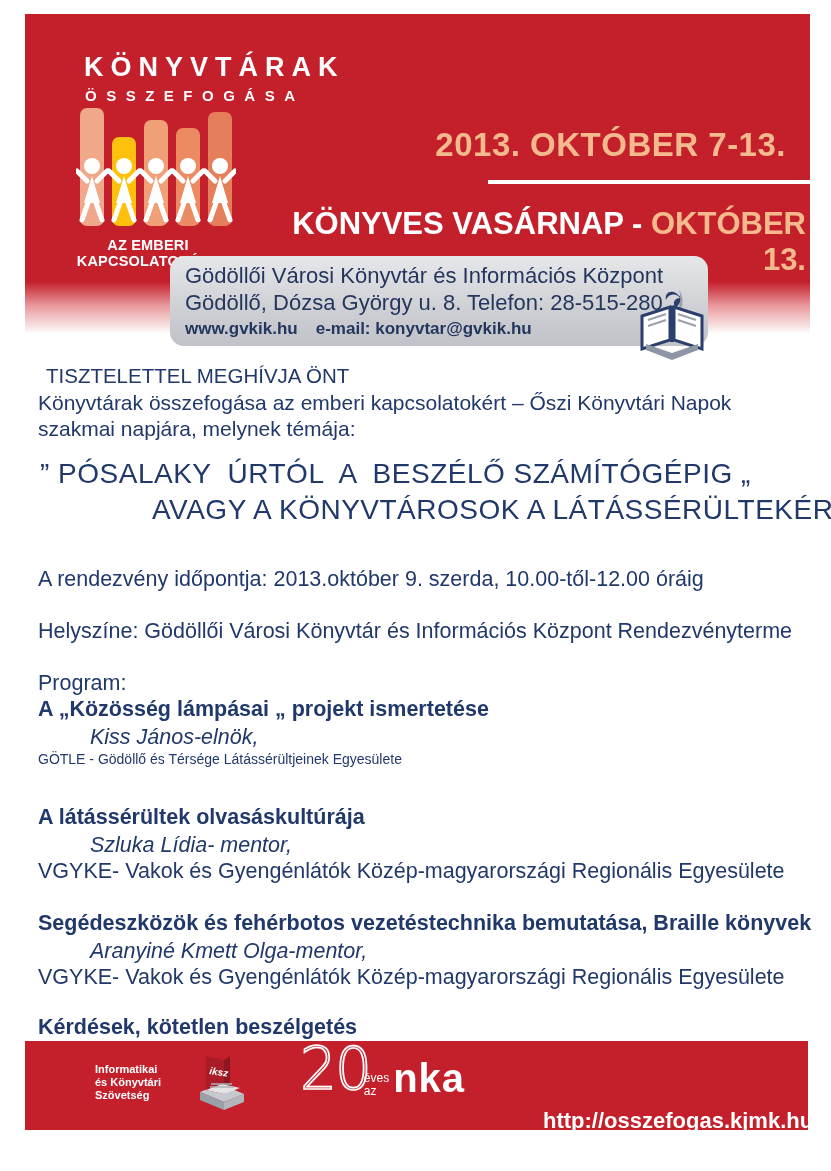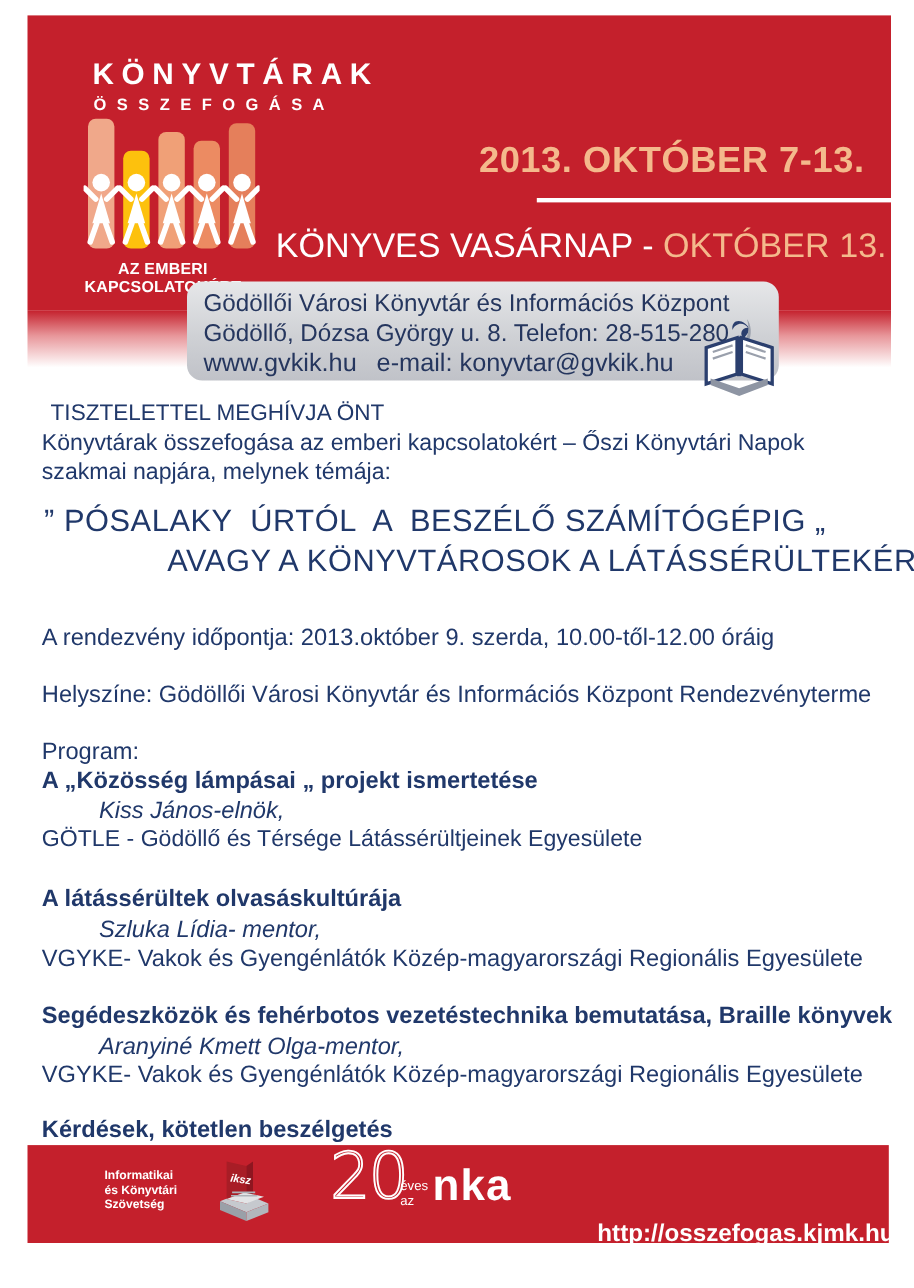--- a/index.html
+++ b/index.html
@@ -21,31 +21,31 @@
   .people{position:absolute;left:76px;top:156px;}
   .logo-tagline{position:absolute;left:52px;top:237px;width:192px;text-align:center;
                 color:#fff;font-weight:bold;font-size:14.5px;letter-spacing:.2px;}
 
   .main-title{position:absolute;left:260px;top:56px;width:526px;text-align:right;
               color:#fff;font-weight:bold;font-size:39px;letter-spacing:-.5px;}
   .date-line{position:absolute;left:260px;top:126px;width:526px;text-align:right;
              color:#F4B98C;font-weight:bold;font-size:33px;letter-spacing:.5px;}
   .divider{position:absolute;left:488px;top:180px;width:322px;height:4px;background:#fff;}
   .subtitle{position:absolute;left:250px;top:206px;width:556px;text-align:right;
-            font-weight:normal;font-size:31px;letter-spacing:0;}
+            font-weight:bold;font-size:31px;letter-spacing:0;}
   .subtitle .w{color:#fff;white-space:pre;}
   .subtitle .p{color:#F4B98C;}
 
   
   .contact-bar{position:absolute;left:170px;top:256px;width:538px;height:90px;z-index:2;
                border-radius:14px;background:linear-gradient(180deg,#E6E7E9 0%,#CFD1D5 55%,#C0C2C8 100%);
                padding:6px 0 0 15px;box-sizing:border-box;color:#25365E;}
   .contact-bar .c1{font-size:22px;line-height:27px;font-weight:500;}
   .contact-bar .c2{font-size:22px;line-height:27px;font-weight:500;}
-  .contact-bar .c3{font-size:23px;line-height:26px;font-weight:400;}
+  .contact-bar .c3{font-size:17px;line-height:26px;font-weight:700;}
   .contact-bar .gap{display:inline-block;width:18px;}
   .gvkik-book{position:absolute;left:632px;top:286px;z-index:3;}
 
   
   .t{position:absolute;color:#20386A;font-size:21px;white-space:pre;}
   .bold{font-weight:bold;}
   .ital{font-style:italic;}
   .etitle{position:absolute;color:#20386A;font-size:28px;letter-spacing:.5px;white-space:pre;font-weight:500;}
 
   
@@ -155,21 +155,21 @@
   <div class="etitle" style="left:40px;top:458px">” PÓSALAKY  ÚRTÓL  A  BESZÉLŐ SZÁMÍTÓGÉPIG „</div>
   <div class="etitle" style="left:152px;top:494px">AVAGY A KÖNYVTÁROSOK A LÁTÁSSÉRÜLTEKÉRT</div>
 
   <div class="t" style="left:38px;top:567px;font-size:21.5px">A rendezvény időpontja: 2013.október 9. szerda, 10.00-től-12.00 óráig</div>
   <div class="t" style="left:38px;top:619px;font-size:21.5px">Helyszíne: Gödöllői Városi Könyvtár és Információs Központ Rendezvényterme</div>
 
   <div class="t" style="left:38px;top:671px;font-size:21.5px">Program:</div>
 
   <div class="t bold" style="left:38px;top:697px;font-size:21.5px">A „Közösség lámpásai „ projekt ismertetése</div>
   <div class="t ital" style="left:90px;top:725px;font-size:21.5px">Kiss János-elnök,</div>
-  <div class="t" style="left:38px;top:751px;font-size:21px">GÖTLE - Gödöllő és Térsége Látássérültjeinek Egyesülete</div>
+  <div class="t" style="left:38px;top:751px;font-size:14px">GÖTLE - Gödöllő és Térsége Látássérültjeinek Egyesülete</div>
 
   <div class="t bold" style="left:38px;top:805px;font-size:21.5px">A látássérültek olvasáskultúrája</div>
   <div class="t ital" style="left:90px;top:833px;font-size:21.5px">Szluka Lídia- mentor,</div>
   <div class="t" style="left:38px;top:859px;font-size:21.5px">VGYKE- Vakok és Gyengénlátók Közép-magyarországi Regionális Egyesülete</div>
 
   <div class="t bold" style="left:38px;top:911px;font-size:21.5px">Segédeszközök és fehérbotos vezetéstechnika bemutatása, Braille könyvek</div>
   <div class="t ital" style="left:90px;top:939px;font-size:21.5px">Aranyiné Kmett Olga-mentor,</div>
   <div class="t" style="left:38px;top:965px;font-size:21.5px">VGYKE- Vakok és Gyengénlátók Közép-magyarországi Regionális Egyesülete</div>
 
   <div class="t bold" style="left:38px;top:1015px;font-size:21.5px">Kérdések, kötetlen beszélgetés</div>

